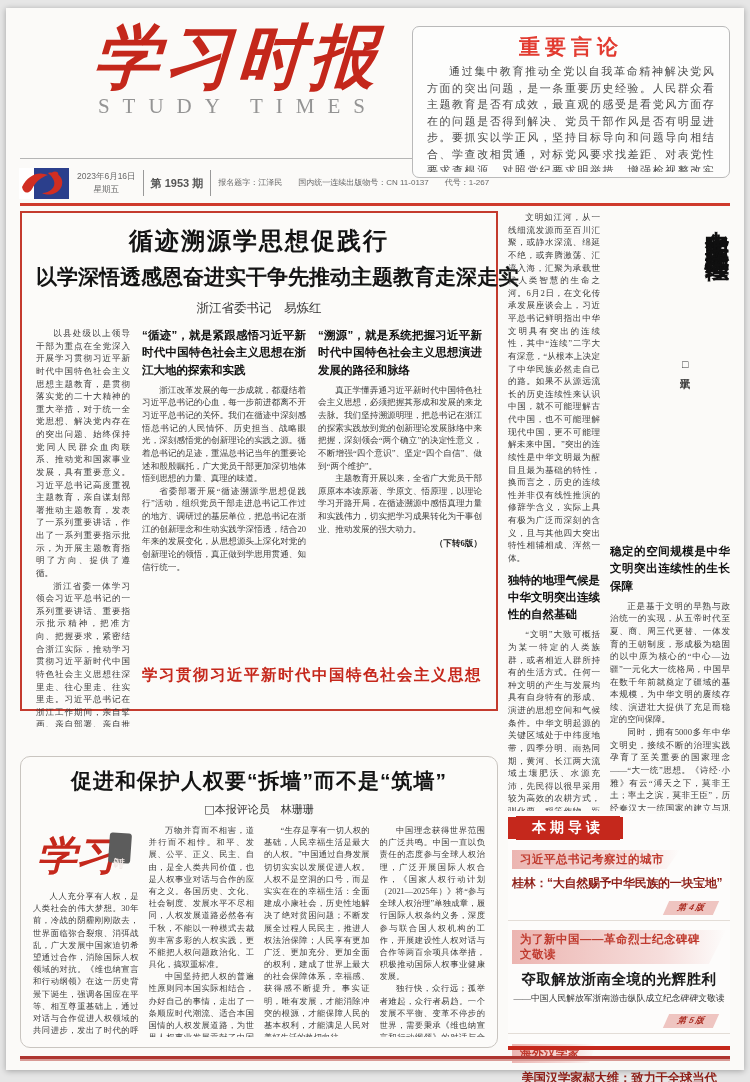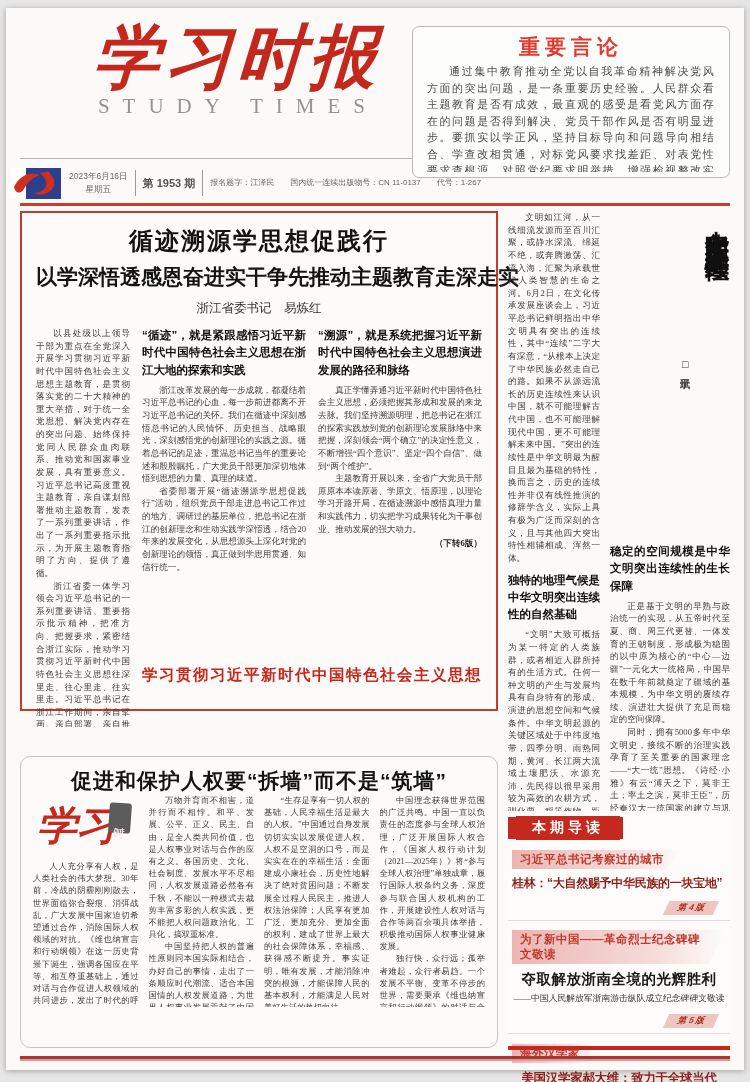--- a/index.html
+++ b/index.html
@@ -34,21 +34,21 @@
     background:#fdfdfc;
   }
   .remarks-title{color:#e23b30;font-size:21px;font-weight:bold;text-align:center;letter-spacing:5px;}
   .remarks-body{
     font-family:"DejaVu Serif",serif;font-size:11px;line-height:1.5;color:#4a4a4a;
     text-align:justify;text-indent:2em;margin-top:3px;letter-spacing:1.2px;overflow:hidden;height:108px;
   }
 
   
   .dateline{
-    position:absolute;left:4px;top:157px;width:488px;height:36px;
+    position:absolute;left:12px;top:157px;width:488px;height:36px;
     display:flex;align-items:center;gap:7px;color:#555;
   }
   .masthead-logo{width:52px;height:33px;flex:none;}
   .date-block{font-size:8.5px;text-align:center;line-height:1.5;flex:none;color:#666;}
   .vdiv{width:1px;height:26px;background:#999;flex:none;}
   .issue-no{font-size:11px;font-weight:bold;color:#555;white-space:nowrap;flex:none;}
   .pub-info{font-size:8px;line-height:1.7;color:#666;white-space:nowrap;overflow:hidden;}
   .red-rule{position:absolute;left:14px;top:195px;width:710px;height:3px;background:#cf3a2c;}
 
   
@@ -244,20 +244,21 @@
                 <p>同时，拥有5000多年中华文明史，接续不断的治理实践孕育了至关重要的国家理念——“大一统”思想。《诗经·小雅》有云“溥天之下，莫非王土；率土之滨，莫非王臣”，历经秦汉大一统国家的建立与巩固，“大一统”成为中华民族最为深沉的政治追求，为文明的连续发展提供了必要的文化基础。</p>
               </div>
 
           </div>
         </div>
       </div>
     </div>
 
     <div class="comm-box">
       <div class="comm-title">促进和保护人权要“拆墙”而不是“筑墙”</div>
+      <div class="comm-byline">□本报评论员　林珊珊</div>
       <div class="comm-cols">
         <div class="body-col">
           <div class="shiping-logo">
             <div class="logo-xuexi">学习</div>
             <div class="logo-seal">时评</div>
           </div>
           <div>
               <p>人人充分享有人权，是人类社会的伟大梦想。30年前，冷战的阴霾刚刚散去，世界面临弥合裂痕、消弭战乱，广大发展中国家迫切希望通过合作，消除国际人权领域的对抗。《维也纳宣言和行动纲领》在这一历史背景下诞生，强调各国应在平等、相互尊重基础上，通过对话与合作促进人权领域的共同进步，发出了时代的呼声，成为世界人权发展史上的一座重要里程碑。</p>
             </div>
         </div>

